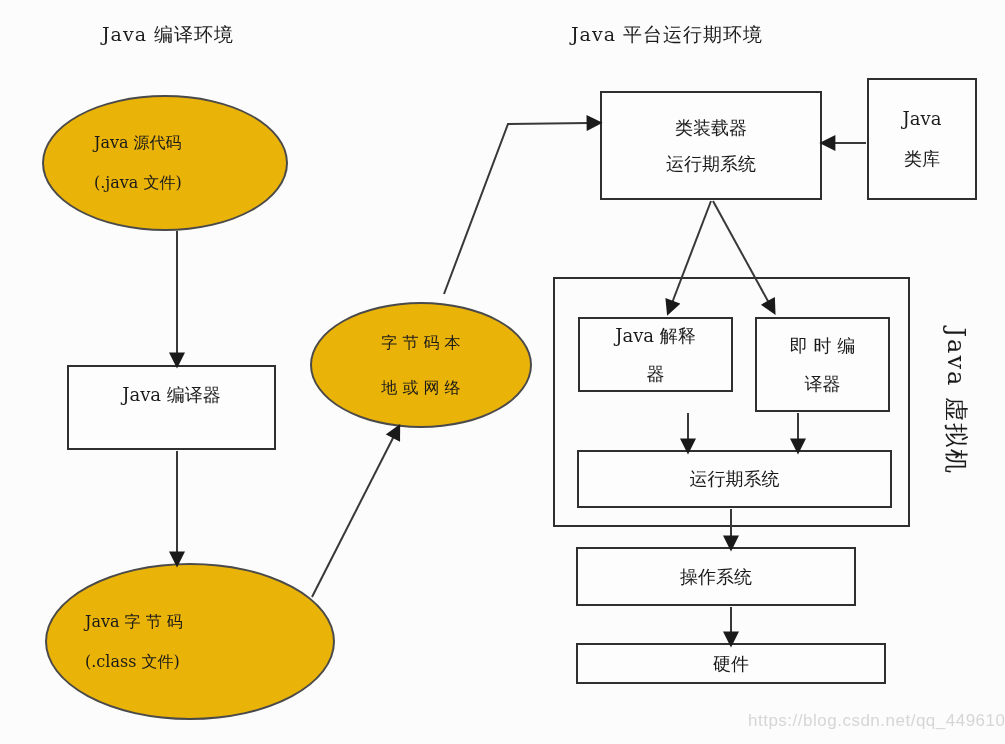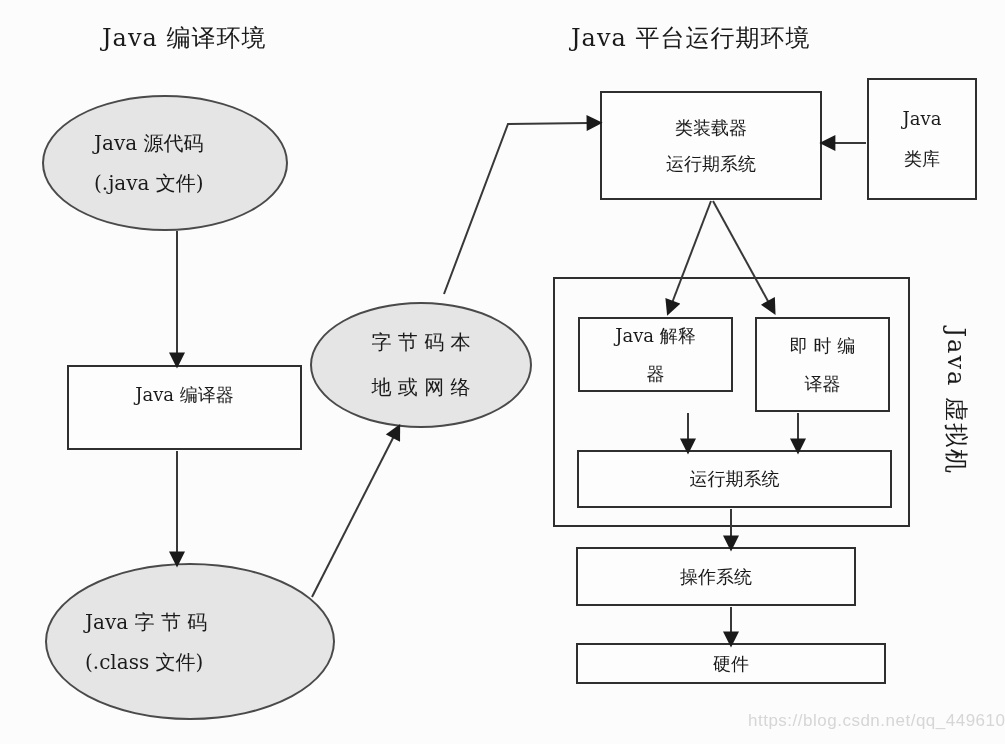--- a/index.html
+++ b/index.html
@@ -10,21 +10,21 @@
     color: #1a1a1a;
   }
   #canvas {
     position: relative;
     width: 1005px; height: 744px;
     background: #fcfcfc;
     overflow: hidden;
   }
   .abs { position: absolute; }
   .title {
-    font-size: 24px;
+    font-size: 19px;
     font-weight: 400;
     white-space: nowrap;
     letter-spacing: 1px;
   }
   .node-box {
     position: absolute;
     border: 2px solid #2f2f2f;
     background: #fdfdfd;
     display: flex;
     flex-direction: column;
@@ -33,25 +33,25 @@
     font-size: 18px;
     line-height: 36px;
     text-align: center;
     box-sizing: border-box;
     white-space: nowrap;
   }
   .node-ellipse {
     position: absolute;
     border: 2px solid #4a4a4a;
     border-radius: 50%;
-    background: #e5e5e5;
+    background: #eab308;
     display: flex;
     flex-direction: column;
     justify-content: center;
-    font-size: 20px;
+    font-size: 16px;
     line-height: 40px;
     box-sizing: border-box;
     white-space: nowrap;
   }
   .container-box {
     position: absolute;
     border: 2px solid #2f2f2f;
     background: transparent;
     box-sizing: border-box;
   }
@@ -88,21 +88,21 @@
 
   <div class="abs title" style="left:102px; top:22px;">Java 编译环境</div>
 
   <div class="abs title" style="left:571px; top:22px;">Java 平台运行期环境</div>
 
   <div class="node-ellipse" style="left:42px; top:95px; width:246px; height:136px; padding-left:50px;">
     <span>Java 源代码</span>
     <span>(.java 文件)</span>
   </div>
 
-  <div class="node-box pad-bottom" style="left:67px; top:365px; width:235px; height:85px;">
+  <div class="node-box pad-bottom" style="left:67px; top:365px; width:209px; height:85px;">
     <span>Java 编译器</span>
   </div>
 
   <div class="node-ellipse" style="left:45px; top:563px; width:290px; height:157px; padding-left:38px;">
     <span>Java 字 节 码</span>
     <span>(.class 文件)</span>
   </div>
 
   <div class="node-ellipse" style="left:310px; top:302px; width:222px; height:126px; align-items:center; line-height:45px;">
     <span>字 节 码 本</span>

